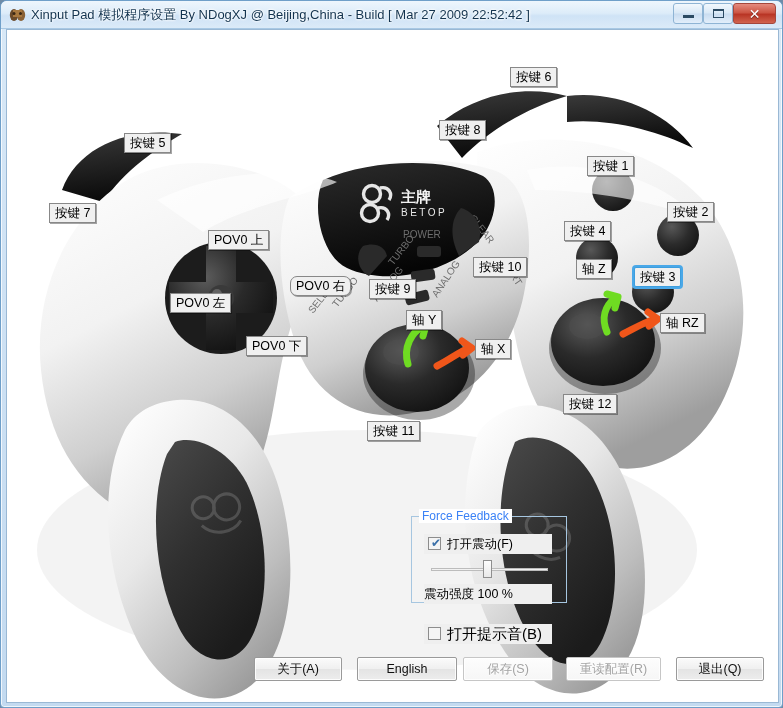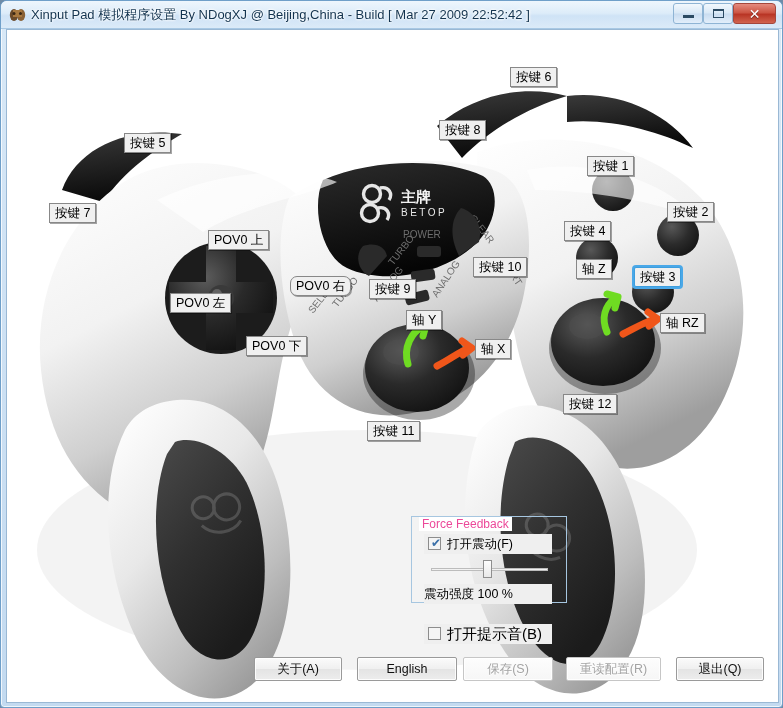--- a/index.html
+++ b/index.html
@@ -53,21 +53,21 @@
        font-size:12.5px;color:#000;line-height:18px;height:20px;
        padding:0 5px;white-space:nowrap;text-align:center;cursor:default;}
   .lbl.active{background:#f0f0f0;border:1px solid #3d9ede;
               box-shadow:0 0 0 2px #4aa8e8, 1px 1px 0 rgba(0,0,0,.3);
               border-radius:2px;}
 
   
   #ff-group{position:absolute;left:404px;top:486px;width:156px;height:87px;
             box-sizing:border-box;border:1px solid #a6c6e0;background:transparent;}
   #ff-legend{position:absolute;left:412px;top:479px;background:#fff;
-             padding:0 3px;font-size:12px;color:#ec4899;margin-top:8px;}
+             padding:0 3px;font-size:12px;color:#3b82f6;}
   .ffrow{position:absolute;background:#efefef;height:20px;line-height:20px;
          font-size:12.5px;color:#000;}
   #ff-vib-row{left:417px;top:504px;width:128px;padding-left:23px;box-sizing:border-box;}
   #ff-vib-box{position:absolute;left:421px;top:507px;width:13px;height:13px;
               box-sizing:border-box;background:#f4f4f4;
               border:1px solid #8d8d8d;cursor:default;}
   #ff-vib-box .tick{position:absolute;left:2px;top:-1px;font-size:12px;color:#3a6fa8;line-height:13px;}
   #ff-slider{position:absolute;left:424px;top:529px;width:117px;height:20px;cursor:default;}
   #ff-track{position:absolute;left:0;top:9px;width:117px;height:3px;
             background:#f2f2f2;border:1px solid #bcbcbc;box-sizing:border-box;}

